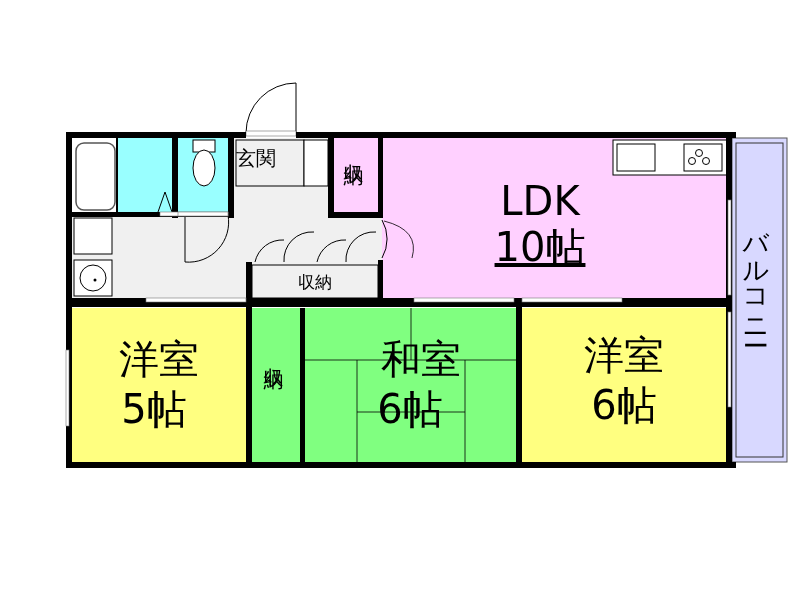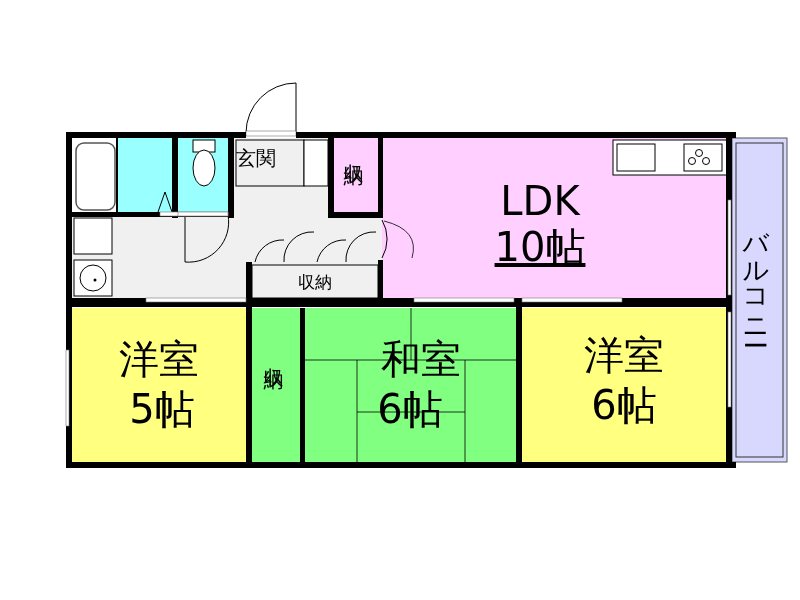--- a/index.html
+++ b/index.html
@@ -101,19 +101,19 @@
     <rect x="178" y="212" width="50" height="4"></rect>
   </g>
 </svg>
 
 <div class="lbl mid" style="left:236px;top:148px;">玄関</div>
 <div class="lbl mid vert" style="left:343px;top:148px;">収納</div>
 <div class="lbl mid" style="left:252px;top:274px;width:126px;font-size:17px;">収納</div>
 <div class="lbl big" style="left:440px;top:180px;width:200px;">LDK</div>
 <div class="lbl big" style="left:440px;top:226px;width:200px;text-decoration:underline;">10帖</div>
 <div class="lbl big" style="left:72px;top:338px;width:174px;">洋室</div>
-<div class="lbl big" style="left:72px;top:388px;width:180px;">5帖</div>
+<div class="lbl big" style="left:64px;top:388px;width:180px;">5帖</div>
 <div class="lbl mid vert" style="left:263px;top:352px;">収納</div>
 <div class="lbl big" style="left:315px;top:338px;width:212px;">和室</div>
 <div class="lbl big" style="left:304px;top:388px;width:212px;">6帖</div>
 <div class="lbl big" style="left:522px;top:334px;width:204px;">洋室</div>
 <div class="lbl big" style="left:522px;top:384px;width:204px;">6帖</div>
 <div class="lbl vert" style="left:742px;top:214px;font-size:26px;letter-spacing:0;">バルコニー</div>
 
 </body></html>

